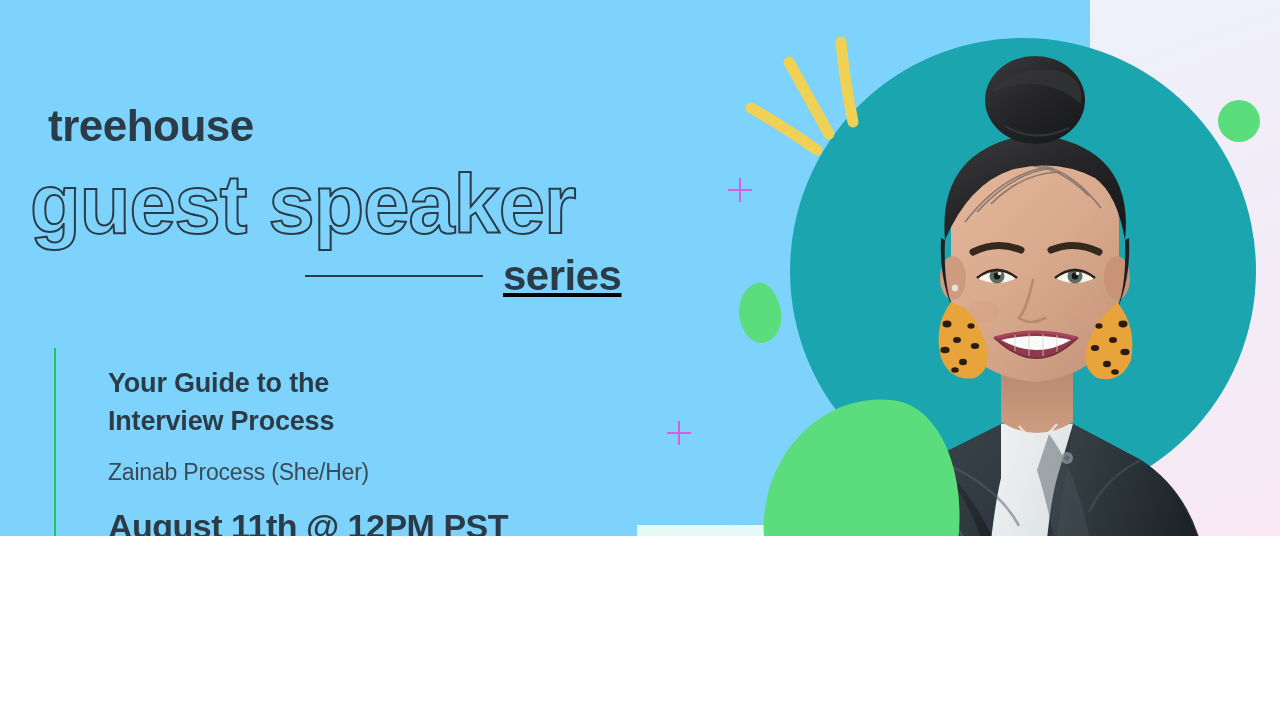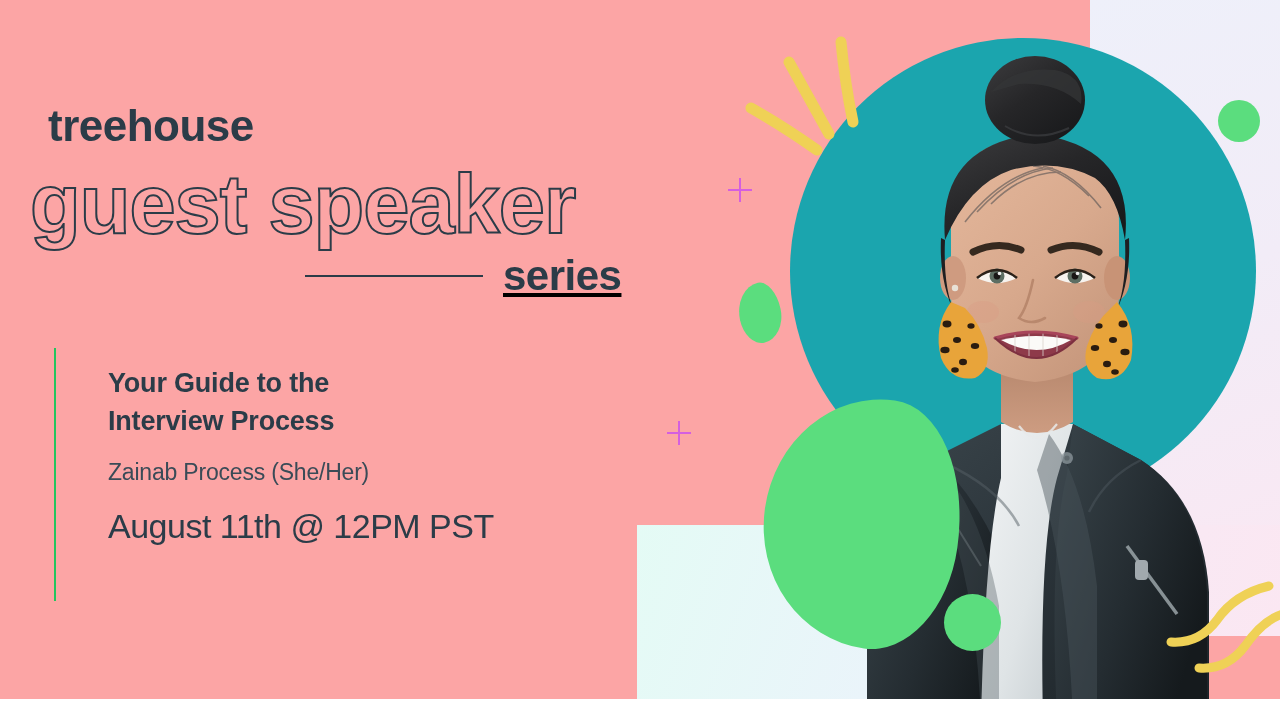--- a/index.html
+++ b/index.html
@@ -2,21 +2,21 @@
 <html><head>
 <meta charset="utf-8">
 <style>
   * { margin:0; padding:0; box-sizing:border-box; }
   html, body { width:1280px; height:720px; overflow:hidden; }
   body {
     background:#ffffff;
     font-family:"Liberation Sans", sans-serif;
     position:relative;
   }
-  #stage { position:relative; width:1280px; height:699px; background:#fca5a5; overflow:hidden; }
+  #stage { position:relative; width:1280px; height:536px; background:#7dd3fc; overflow:hidden; }
 
   
   .panel { position:absolute; }
   #panel-right {
     left:1090px; top:0; width:190px; height:636px;
     background:linear-gradient(160deg,#eef0fa 0%,#f2ecf7 45%,#fbe7f2 100%);
   }
   #panel-bottom {
     left:637px; top:525px; width:453px; height:195px;
     background:linear-gradient(110deg,#e4fbf5 0%,#eaf4fa 55%,#f6eaf6 100%);
@@ -113,21 +113,21 @@
   }
   #speaker-name {
     font-size:23px; font-weight:400; color:#3a4b57;
     line-height:1.32; margin-top:16px; letter-spacing:-0.2px;
   }
   #speaker-role {
     font-size:23px; font-weight:400; color:#3a4b57;
     line-height:1.32; letter-spacing:-0.2px;
   }
   #event-datetime {
-    font-size:34px; font-weight:400; color:#2b3c48;
+    font-size:34px; font-weight:700; color:#2b3c48;
     line-height:1; margin-top:22px; letter-spacing:-0.5px;
   }
 </style>
 </head>
 <body>
 
 <div id="stage">
 
   <div class="panel" id="panel-right"></div>
   <div class="panel" id="panel-bottom"></div>

